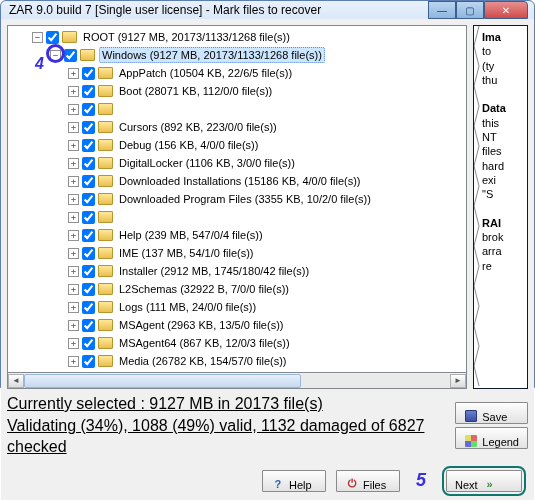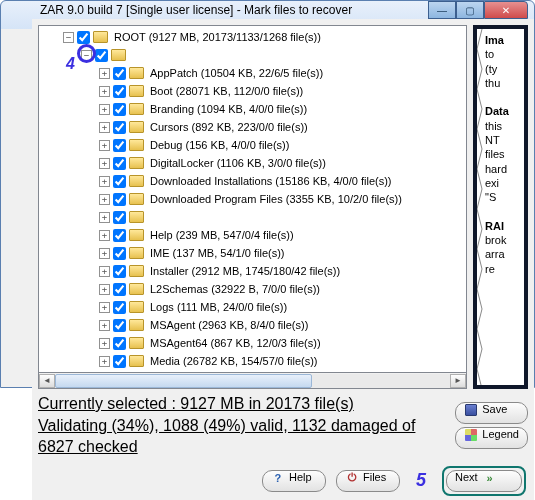--- a/index.html
+++ b/index.html
@@ -1,17 +1,17 @@
 <!DOCTYPE html>
 <html><head>
 <meta charset="utf-8">
 <style>
   * { box-sizing: border-box; margin: 0; padding: 0; }
   body { font-family: "Segoe UI", Tahoma, sans-serif; font-size: 11px; background: #fff; width: 535px; height: 500px; overflow: hidden; }
-  .window { width: 535px; height: 388px; border: 1px solid #5a7fb0; border-radius: 6px 6px 0 0; background: linear-gradient(#e8f0fb, #d5e4f7 28px, #f0f0f0 28px); display: flex; flex-direction: column; padding-left: 31px; }
+  .window { width: 535px; height: 388px; border: 1px solid #5a7fb0; border-radius: 6px 6px 0 0; background: linear-gradient(#e8f0fb, #d5e4f7 28px, #f0f0f0 28px); display: flex; flex-direction: column; }
   .titlebar { height: 28px; display: flex; align-items: center; padding: 0 6px; color: #000; }
   .title { font-size: 12px; padding-left: 2px; white-space: nowrap; overflow: hidden; }
   .winbtns { margin-left: auto; display: flex; gap: 0; }
   .wbtn { width: 28px; height: 18px; border: 1px solid #3c5f8f; background: linear-gradient(#bcd5f0,#8db6e0); display: flex; align-items: center; justify-content: center; font-size: 10px; color: #1a3a5a; }
   .wbtn.close { width: 44px; background: linear-gradient(#e79090,#cf4b4b); color: #fff; border-radius: 0 4px 0 0; }
   .client { flex: 1; display: flex; flex-direction: column; padding: 6px; gap: 4px; background: #f0f0f0; }
   .topsplit { flex: 1; display: flex; gap: 6px; min-height: 0; }
   .treepanel { flex: 1; display: flex; flex-direction: column; min-width: 0; }
   .tree { flex: 1; border: 1px solid #828790; background: #fff; overflow: auto; position: relative; padding: 2px 0; }
   .row { display: flex; align-items: center; height: 18px; white-space: nowrap; font-size: 11px; color: #000; }
@@ -19,27 +19,27 @@
   .chk { width: 13px; height: 13px; margin-right: 3px; }
   .fld { width: 15px; height: 12px; background: linear-gradient(#ffe89a,#e7c14f); border: 1px solid #b8942a; border-radius: 1px; margin-right: 4px; display: inline-block; }
   .lbl { padding: 1px 2px; border-radius: 2px; }
   .lbl.sel { background: #cde6ff; border: 1px dotted #5a8fcf; }
   .marker4 { position: absolute; left: 38px; top: 18px; width: 19px; height: 19px; border: 3px solid #3b2fe0; border-radius: 50%; pointer-events: none; }
   .num4 { position: absolute; left: 27px; top: 29px; font-size: 16px; font-weight: bold; color: #3b2fe0; font-style: italic; }
   .hscroll { height: 16px; border: 1px solid #828790; border-top: none; background: #f0f0f0; display: flex; align-items: center; }
   .hsbtn { width: 16px; height: 14px; background: linear-gradient(#fefefe,#dcdcdc); border: 1px solid #b0b0b0; display: flex; align-items: center; justify-content: center; font-size: 8px; color: #555; }
   .hstrack { flex: 1; height: 14px; background: #eaeaea; position: relative; }
   .hsthumb { position: absolute; left: 0; top: 0; height: 100%; width: 65%; background: linear-gradient(#e8f0fb,#c5d9ef); border: 1px solid #9bb7d7; border-radius: 2px; }
-  .sidepanel { width: 55px; border: 4px solid #0f172a; background: #fff; overflow: hidden; position: relative; padding: 4px 2px; font-size: 11px; line-height: 1.3; }
+  .sidepanel { width: 55px; border: 1px solid #0f172a; background: #fff; overflow: hidden; position: relative; padding: 4px 2px; font-size: 11px; line-height: 1.3; }
   .sidepanel b { font-weight: bold; }
   .zig { position: absolute; left: -1px; top: 0; bottom: 0; width: 8px; }
   .statusrow { display: flex; align-items: center; gap: 4px; }
   .statustxt { flex: 1; font-size: 16px; color: #000; line-height: 1.35; text-decoration: underline; }
   .btncol { display: flex; flex-direction: column; gap: 3px; }
-  .btn { height: 22px; min-width: 64px; padding: 0 8px; border: 1px solid #8a8a8a; border-radius: 10px; background: linear-gradient(#fdfdfd,#e2e2e2); display: inline-flex; align-items: flex-start; gap: 4px; font-size: 11px; color: #000; cursor: pointer; }
+  .btn { height: 22px; min-width: 64px; padding: 0 8px; border: 1px solid #8a8a8a; border-radius: 1px; background: linear-gradient(#fdfdfd,#e2e2e2); display: inline-flex; align-items: flex-end; gap: 4px; font-size: 11px; color: #000; cursor: pointer; }
   .btn .ic { width: 14px; height: 14px; display: inline-flex; align-items: center; justify-content: center; font-size: 11px; }
   .bottomrow { display: flex; align-items: center; justify-content: flex-end; gap: 10px; padding: 4px 2px 2px; position: relative; }
   .num5 { font-size: 18px; font-weight: bold; color: #3b2fe0; font-style: italic; margin: 0 6px; }
   .marker5 { border: 2px solid #0f766e; border-radius: 8px; padding: 2px; }
   .footer { border-top: 1px solid #c0c0c0; padding: 2px 6px 0; display: flex; justify-content: space-between; font-size: 16px; color: #000; gap: 33px; }
   .ic-disk { width:12px;height:12px;background:linear-gradient(#6a7fd0,#3a50a0);border:1px solid #2a3a70;border-radius:1px; }
   .ic-help { color:#2a60b0;font-weight:bold; }
   .ic-exit { color:#b03030;font-weight:bold; }
   .ic-legend { width:12px;height:12px;background:conic-gradient(#d66 0 90deg,#6d6 90deg 180deg,#66d 180deg 270deg,#dd6 270deg 360deg);border-radius:1px; }
   .ic-next { color:#3a8a3a;font-weight:bold;letter-spacing:-2px; }
@@ -67,38 +67,38 @@
         <div class="row" style="padding-left: 24px;">
               <span class="exp">−</span>
               <input type="checkbox" class="chk" checked="" style="">
               <span class="fld"></span>
               <span class="lbl">ROOT (9127 MB, 20173/1133/1268 file(s))</span>
             </div>
             <div class="row" style="padding-left: 42px;">
               <span class="exp">−</span>
               <input type="checkbox" class="chk" checked="" style="">
               <span class="fld"></span>
+              <span class="lbl sel">Windows (9127 MB, 20173/1133/1268 file(s))</span>
             </div>
             <div class="row" style="padding-left: 60px;">
               <span class="exp">+</span>
               <input type="checkbox" class="chk" checked="" style="">
               <span class="fld"></span>
               <span class="lbl">AppPatch (10504 KB, 22/6/5 file(s))</span>
             </div>
             <div class="row" style="padding-left: 60px;">
               <span class="exp">+</span>
               <input type="checkbox" class="chk" checked="" style="">
               <span class="fld"></span>
               <span class="lbl">Boot (28071 KB, 112/0/0 file(s))</span>
             </div>
             <div class="row" style="padding-left: 60px;">
               <span class="exp">+</span>
               <input type="checkbox" class="chk" checked="" style="">
               <span class="fld"></span>
-              <span class="lbl">Branding (1094 KB, 4/0/0 file(s))</span>
             </div>
             <div class="row" style="padding-left: 60px;">
               <span class="exp">+</span>
               <input type="checkbox" class="chk" checked="" style="">
               <span class="fld"></span>
               <span class="lbl">Cursors (892 KB, 223/0/0 file(s))</span>
             </div>
             <div class="row" style="padding-left: 60px;">
               <span class="exp">+</span>
               <input type="checkbox" class="chk" checked="" style="">
@@ -155,21 +155,21 @@
             <div class="row" style="padding-left: 60px;">
               <span class="exp">+</span>
               <input type="checkbox" class="chk" checked="" style="">
               <span class="fld"></span>
               <span class="lbl">Logs (111 MB, 24/0/0 file(s))</span>
             </div>
             <div class="row" style="padding-left: 60px;">
               <span class="exp">+</span>
               <input type="checkbox" class="chk" checked="" style="">
               <span class="fld"></span>
-              <span class="lbl">MSAgent (2963 KB, 8/4/0 file(s))</span>
+              <span class="lbl">MSAgent (2963 KB, 13/5/0 file(s))</span>
             </div>
             <div class="row" style="padding-left: 60px;">
               <span class="exp">+</span>
               <input type="checkbox" class="chk" checked="" style="">
               <span class="fld"></span>
               <span class="lbl">MSAgent64 (867 KB, 12/0/3 file(s))</span>
             </div>
             <div class="row" style="padding-left: 60px;">
               <span class="exp">+</span>
               <input type="checkbox" class="chk" checked="" style="">

